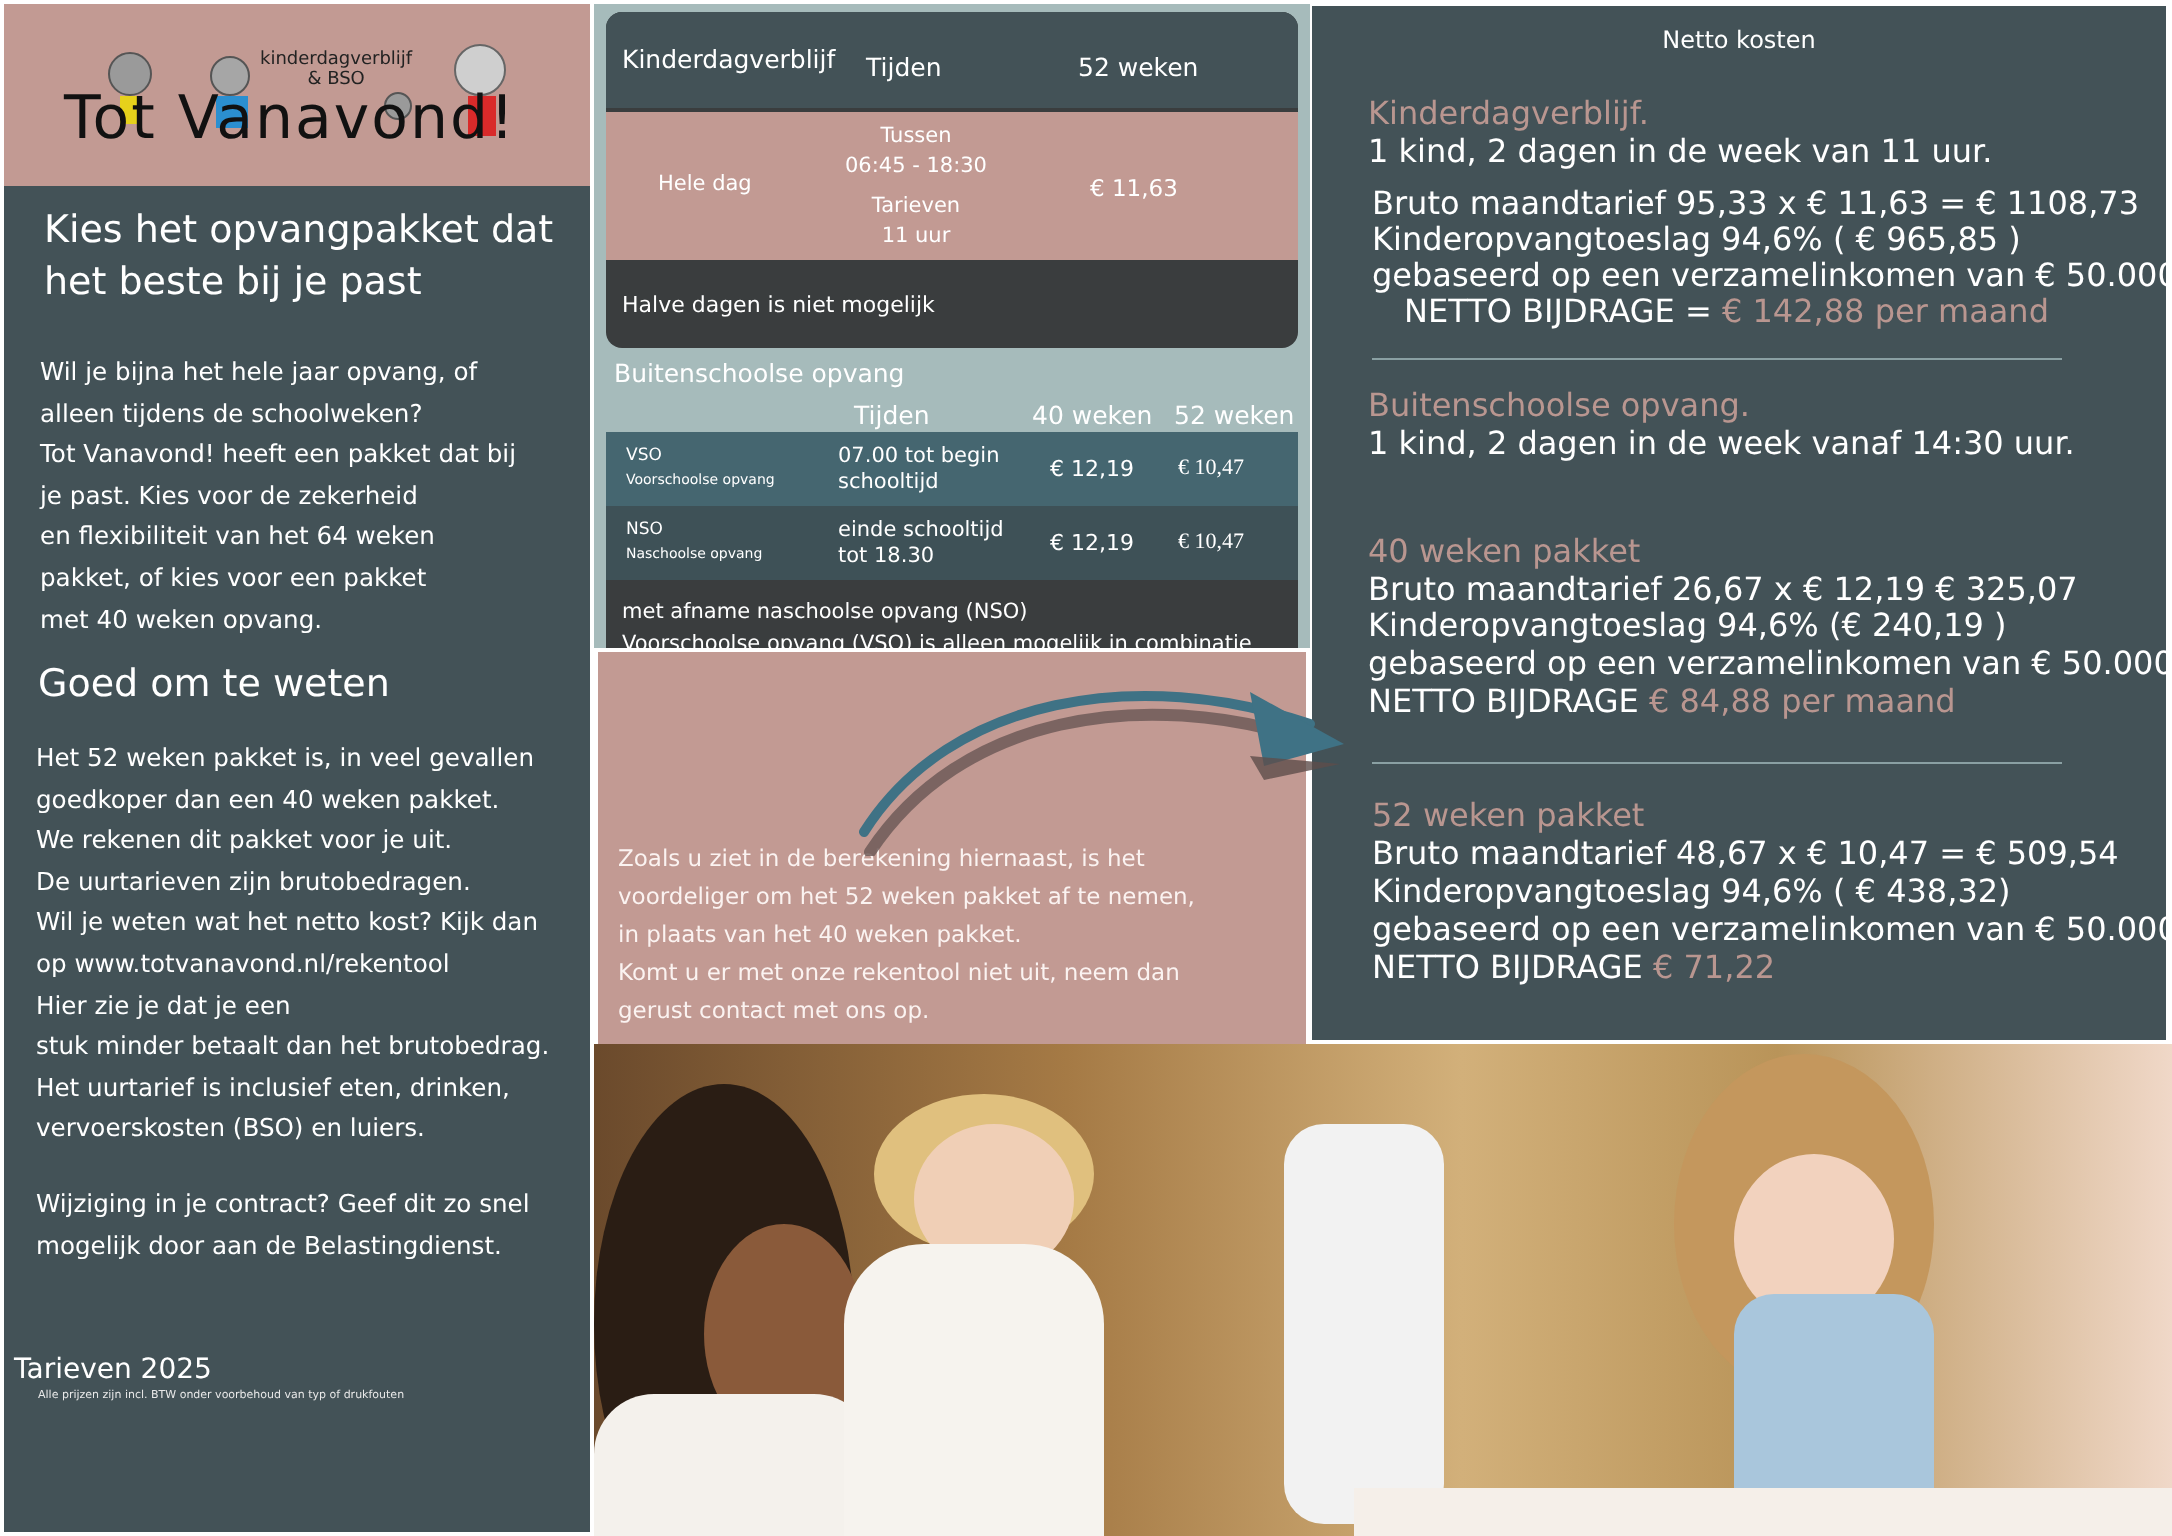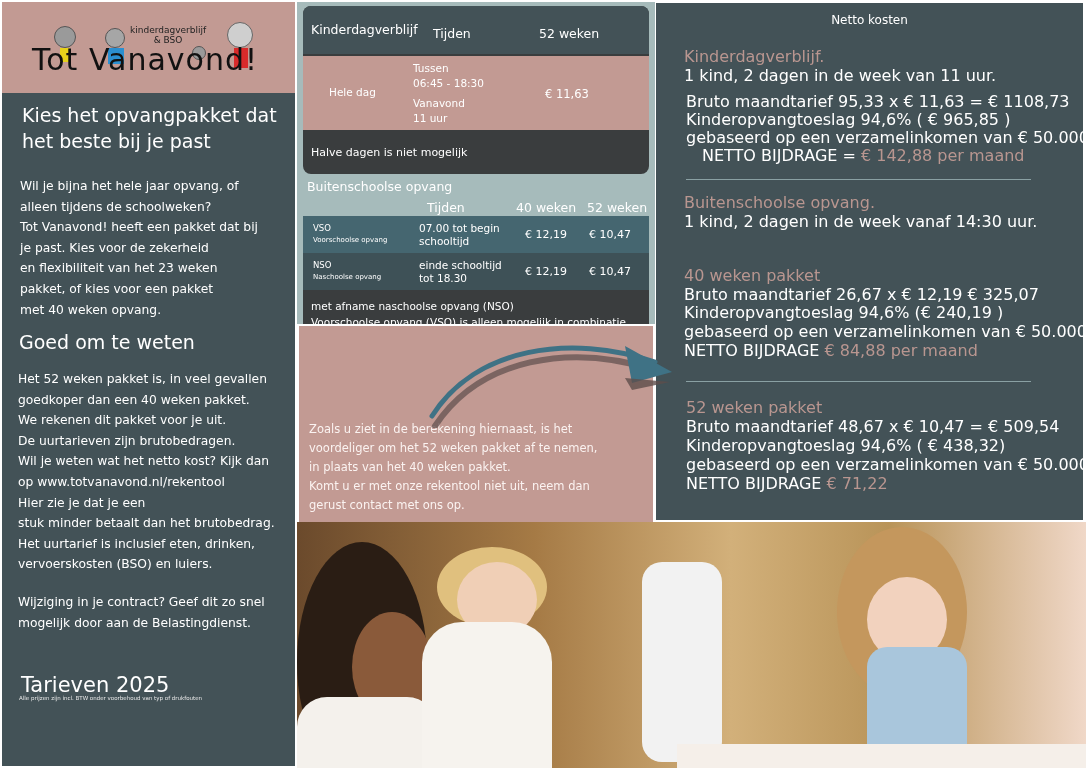--- a/index.html
+++ b/index.html
@@ -11,43 +11,43 @@
   .logo-box { position: absolute; left: 0; top: 0; width: 293px; height: 91px; background: #c29a93; overflow: hidden; }
   .logo-title { position: absolute; left: 30px; top: 40px; font-family: "DejaVu Sans", sans-serif; font-size: 30px; color: #111; letter-spacing: 1px; font-weight: normal; }
   .logo-sub { position: absolute; left: 128px; top: 23px; font-size: 9px; color: #222; line-height: 10px; text-align: center; }
   .kid { position: absolute; border-radius: 50%; }
   .kid-head { background: #9a9a9a; border: 1px solid #555; }
   .kid-body { position: absolute; }
 
   .left-h1 { position: absolute; left: 20px; top: 100px; font-size: 19px; line-height: 26px; width: 270px; }
   .left-p { position: absolute; left: 18px; font-size: 12.3px; line-height: 20.6px; width: 275px; }
   .left-h2 { position: absolute; left: 17px; top: 327px; font-size: 19px; line-height: 26px; }
-  .tarieven { position: absolute; left: 19px; top: 672px; font-size: 21px; line-height: 22px; }
+  .tarieven { position: absolute; left: 5px; top: 672px; font-size: 14px; line-height: 22px; }
   .small-note { position: absolute; left: 17px; top: 692px; font-size: 5.5px; line-height: 8px; color: #e8e8e8; }
 
   
   .mid-top { position: absolute; left: 297px; top: 2px; width: 358px; height: 340px; background: #a6bbbb; }
   .kdv-card { position: absolute; left: 6px; top: 4px; width: 346px; height: 168px; border-radius: 8px; overflow: hidden; background: #3a3d3e; }
   .kdv-head { position: absolute; left: 0; top: 0; width: 346px; height: 48px; background: #435257; }
   .kdv-head span { position: absolute; font-size: 12.5px; top: 16px; }
   .kdv-row { position: absolute; left: 0; top: 50px; width: 346px; height: 74px; background: #c29a93; }
-  .kdv-row span { position: absolute; font-size: 10.5px; text-align: left; line-height: 15px; }
+  .kdv-row span { position: absolute; font-size: 10.5px; text-align: center; line-height: 15px; }
   .kdv-foot { position: absolute; left: 8px; top: 140px; font-size: 11px; }
 
   .bso-title { position: absolute; left: 10px; top: 177px; font-size: 12.5px; color: #ffffff; }
   .bso-colh { position: absolute; top: 198px; font-size: 12.5px; color: #ffffff; }
   .bso-table { position: absolute; left: 6px; top: 214px; width: 346px; height: 120px; border-radius: 0 0 8px 8px; overflow: hidden; background: #3a3d3e; }
   .bso-row { position: absolute; left: 0; width: 346px; height: 37px; }
   .bso-row.vso { top: 0; background: #456670; }
   .bso-row.nso { top: 37px; background: #3e5157; }
   .bso-row .lbl { position: absolute; left: 10px; top: 6px; font-size: 8.5px; line-height: 12px; }
   .bso-row .lbl small { display: block; font-size: 7px; }
   .bso-row .time { position: absolute; left: 116px; top: 6px; font-size: 10.5px; line-height: 13px; width: 95px; }
   .bso-row .p40 { position: absolute; left: 222px; top: 12px; font-size: 11px; }
-  .bso-row .p52 { position: absolute; left: 286px; top: 12px; font-size: 11px; }
+  .bso-row .p52 { position: absolute; left: 286px; top: 12px; font-size: 11px; font-family: Liberation Serif, serif; }
   .bso-foot { position: absolute; left: 8px; top: 82px; font-size: 10.5px; line-height: 16px; width: 335px; }
 
   
   .mid-info { position: absolute; left: 297px; top: 324px; width: 358px; height: 202px; background: #c29a93; border: 2px solid #ffffff; }
   .info-text { position: absolute; left: 10px; top: 94px; font-size: 11.5px; line-height: 19px; width: 340px; color: #fbf3f1; }
   .arrow-svg { position: absolute; left: 420px; top: 338px; width: 260px; height: 90px; }
 
   
   .right-col { position: absolute; left: 656px; top: 3px; width: 427px; height: 517px; background: #435257; }
   .netto-title { position: absolute; left: 0; width: 427px; top: 10px; text-align: center; font-size: 12px; }
@@ -80,21 +80,21 @@
     <div class="logo-title">Tot Vanavond!</div>
   </div>
 
   <div class="left-h1">Kies het opvangpakket dat het beste bij je past</div>
 
   <div class="left-p" style="top:174px;">
     <div>Wil je bijna het hele jaar opvang, of</div>
     <div>alleen tijdens de schoolweken?</div>
     <div>Tot Vanavond! heeft een pakket dat bij</div>
     <div>je past. Kies voor de zekerheid</div>
-    <div>en flexibiliteit van het 23 weken</div>
+    <div>en flexibiliteit van het 64 weken</div>
     <div>pakket, of kies voor een pakket</div>
     <div>met 40 weken opvang.</div>
   </div>
 
   <div class="left-h2">Goed om te weten</div>
 
   <div class="left-p" style="top:367px;left:16px;">
     <div>Het 52 weken pakket is, in veel gevallen</div>
     <div>goedkoper dan een 40 weken pakket.</div>
     <div>We rekenen dit pakket voor je uit.</div>
@@ -120,21 +120,21 @@
   <div class="kdv-card">
     <div class="kdv-head">
       <span style="left:8px;">Kinderdagverblijf</span>
       <span style="left:130px;top:20px;">Tijden</span>
       <span style="left:236px;top:20px;">52 weken</span>
     </div>
     <div class="kdv-row">
       <span style="left:26px;top:29px;">Hele dag</span>
       <span style="left:110px;top:5px;width:90px;">Tussen</span>
       <span style="left:110px;top:20px;width:90px;">06:45 - 18:30</span>
-      <span style="left:110px;top:40px;width:90px;">Vanavond</span>
+      <span style="left:110px;top:40px;width:90px;">Tarieven</span>
       <span style="left:110px;top:55px;width:90px;">11 uur</span>
       <span style="left:242px;top:31px;font-size:11.5px;">€ 11,63</span>
     </div>
     <div class="kdv-foot">Halve dagen is niet mogelijk</div>
   </div>
 
   <div class="bso-title">Buitenschoolse opvang</div>
   <div class="bso-colh" style="left:130px;">Tijden</div>
   <div class="bso-colh" style="left:219px;">40 weken</div>
   <div class="bso-colh" style="left:290px;">52 weken</div>

